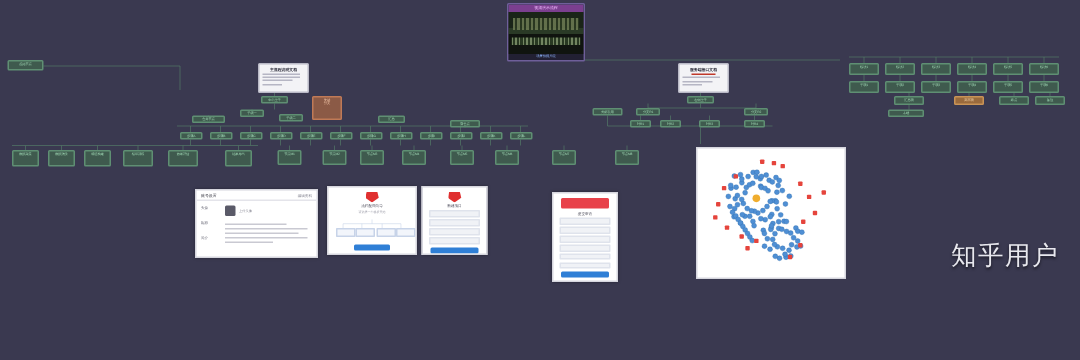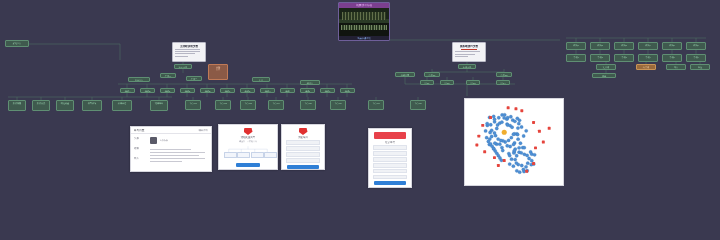--- a/index.html
+++ b/index.html
@@ -574,14 +574,15 @@
         <rect x="38.5" y="61.5" width="3" height="3" rx="0.6" fill="#e5443c"></rect>
         <rect x="32.5" y="66.5" width="3" height="3" rx="0.6" fill="#e5443c"></rect>
         <rect x="61.5" y="72.5" width="3" height="3" rx="0.6" fill="#e5443c"></rect>
         <rect x="68.5" y="64.5" width="3" height="3" rx="0.6" fill="#e5443c"></rect>
         <rect x="56.5" y="10.5" width="3" height="3" rx="0.6" fill="#e5443c"></rect>
         <rect x="84.5" y="28.5" width="3" height="3" rx="0.6" fill="#e5443c"></rect>
         <circle cx="40" cy="34" r="2.6" fill="#f0ad2e"></circle>
       </svg>
   </div>
 
+  <div id="watermark">知乎用户</div>
 
 </div>
 
 </body></html>

